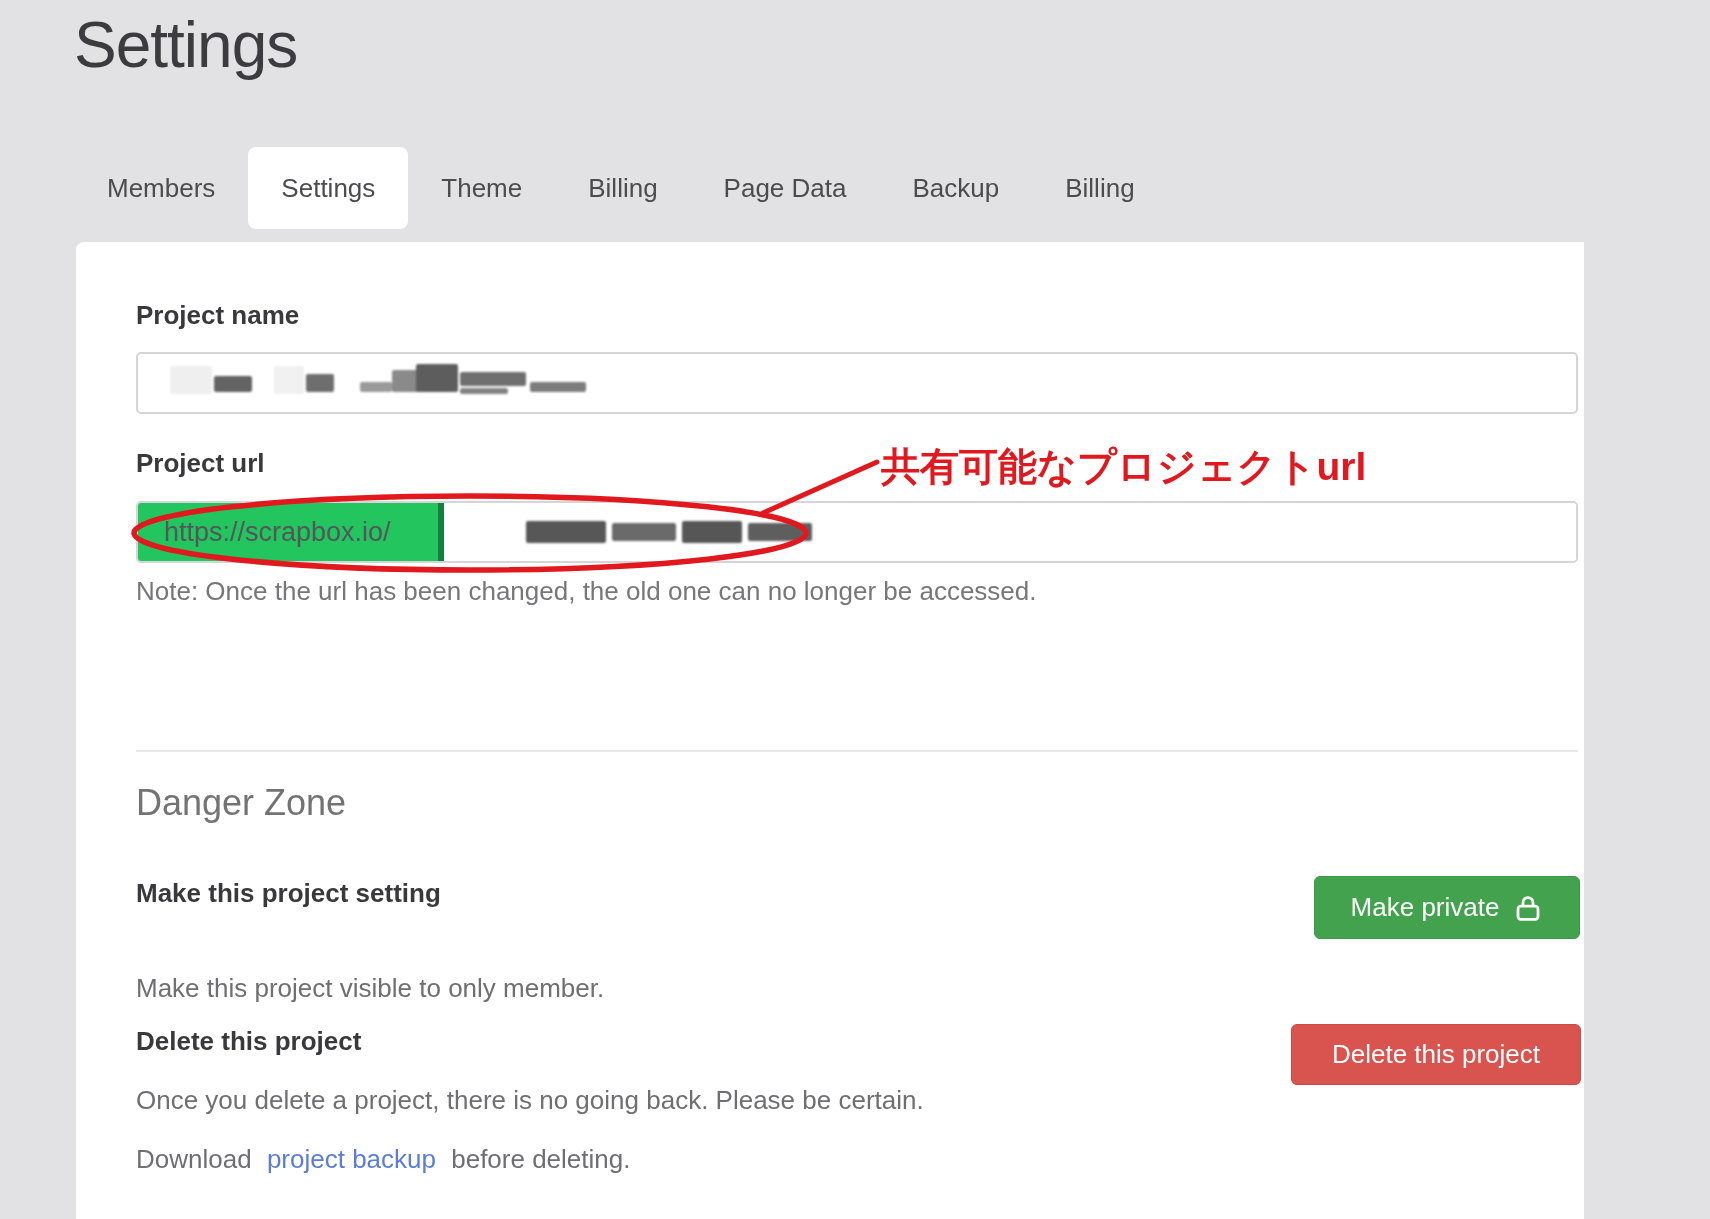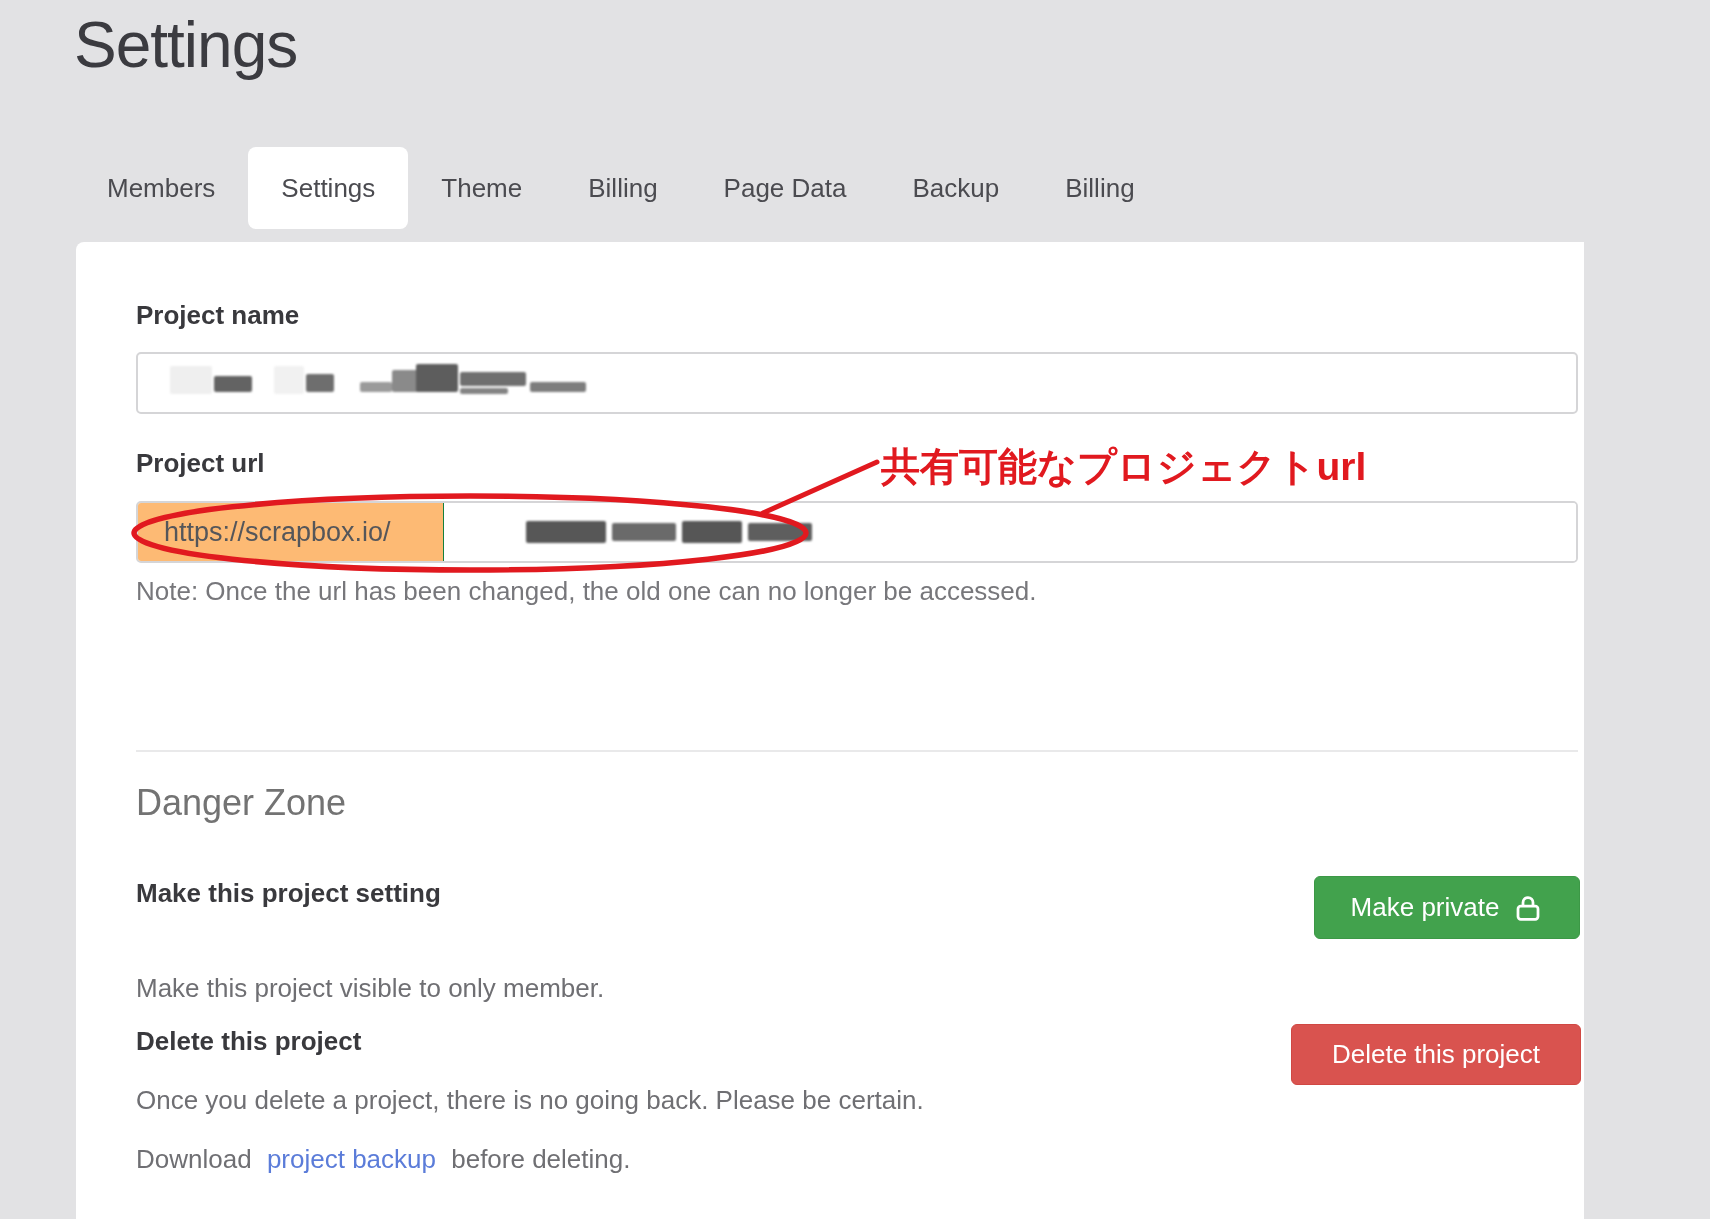--- a/index.html
+++ b/index.html
@@ -46,22 +46,22 @@
     border: 2px solid #d5d5d7; border-radius: 5px;
   }
   .input-group {
     position: absolute; left: 60px; width: 1442px; height: 62px;
     display: flex;
     border: 2px solid #d5d5d7; border-radius: 5px;
     background: #fff; overflow: hidden;
   }
   .input-addon {
     width: 306px; flex: none;
-    background: #fdba74;
-    border-right: 1px solid #15803d;
+    background: #22c55e;
+    border-right: 6px solid #15803d;
     display: flex; align-items: center;
     padding-left: 26px;
     font-size: 27px; color: #55565a;
   }
   .input-main { position: relative; flex: 1; background: #fff; }
   .note-text {
     position: absolute; left: 60px;
     font-size: 26px; color: #77777b;
   }
   

